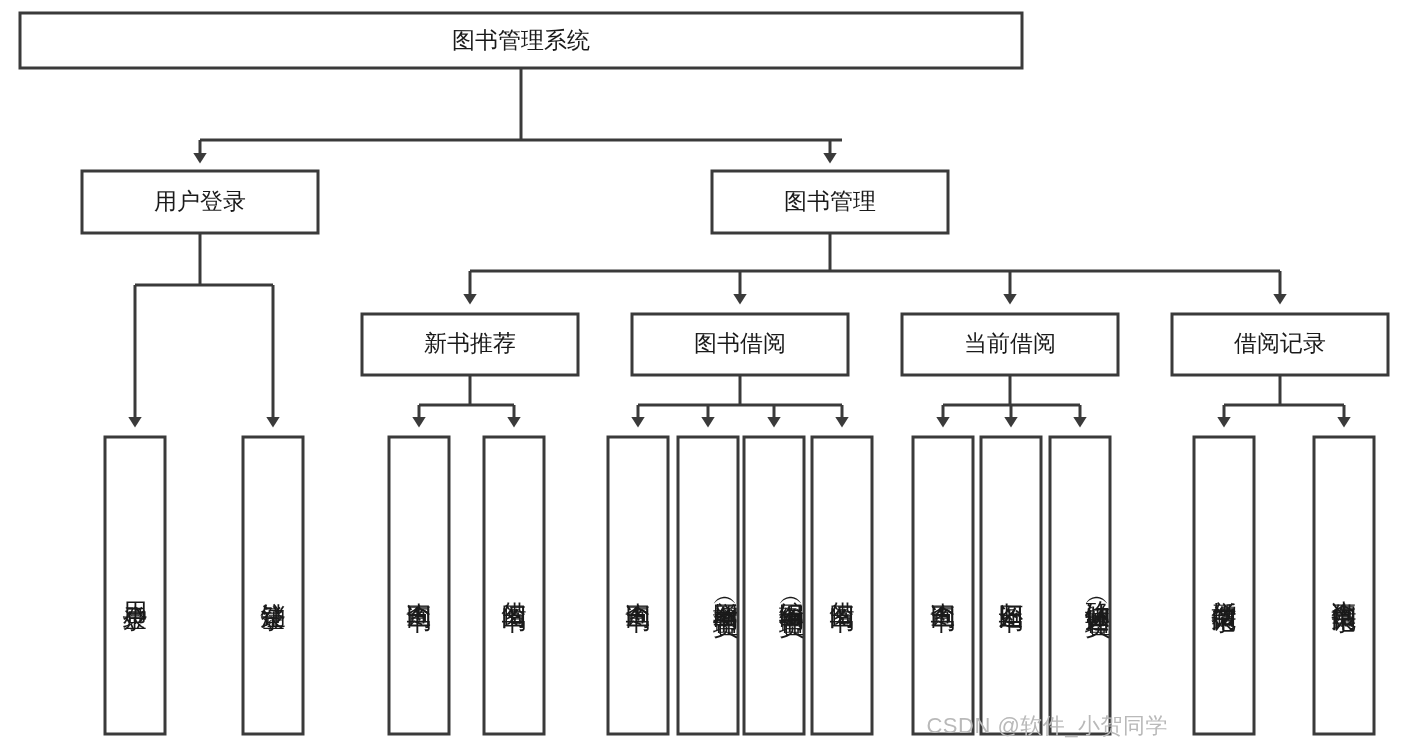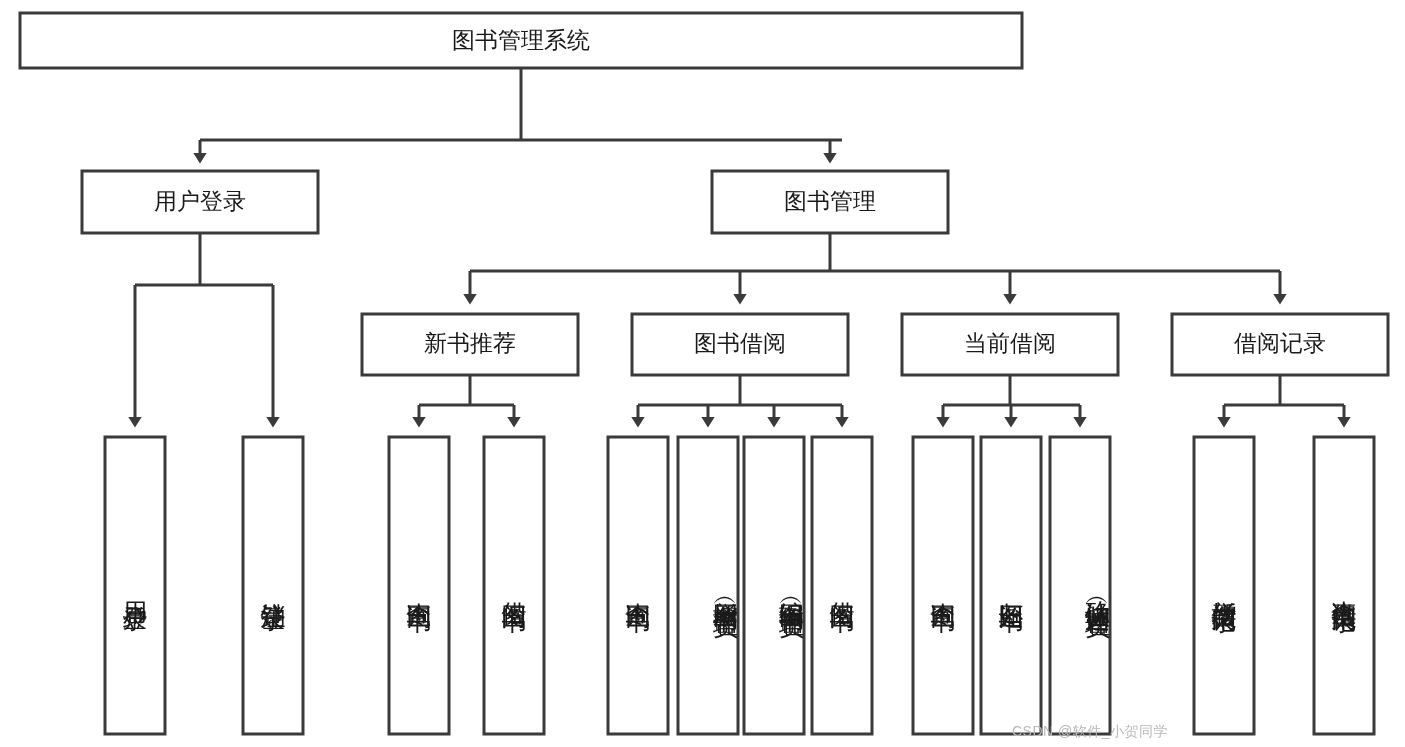--- a/index.html
+++ b/index.html
@@ -15,21 +15,21 @@
               dominant-baseline:middle;}
   .leaf-label{position:absolute;writing-mode:vertical-rl;
               text-orientation:upright;
               font-family:"Liberation Sans","DejaVu Sans",sans-serif;
               font-size:25px;color:#1a1a1a;line-height:1;
               letter-spacing:2px;
               display:flex;align-items:center;justify-content:center;
               text-align:center;white-space:nowrap;}
   #watermark{position:absolute;right:14px;bottom:6px;
              font-family:"Liberation Sans","DejaVu Sans",sans-serif;
-             font-size:14px;color:#b9b9b9;white-space:nowrap;
+             font-size:22px;color:#b9b9b9;white-space:nowrap;
              letter-spacing:.5px;}
 </style>
 </head>
 <body>
 
 <div id="stage">
 
   <svg id="diagram" viewBox="0 0 1405 747">
     <defs>
       <marker id="arrowhead" markerWidth="12" markerHeight="14" refX="1.5" refY="7" orient="auto" markerUnits="userSpaceOnUse">

